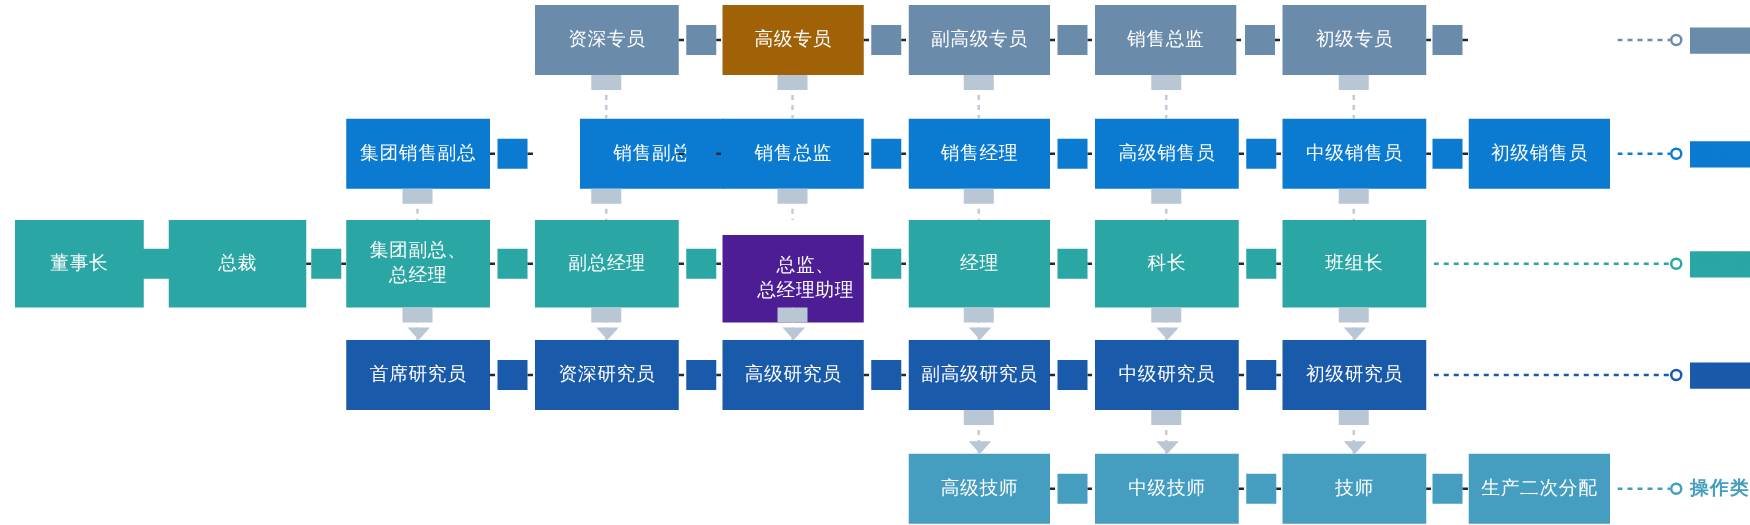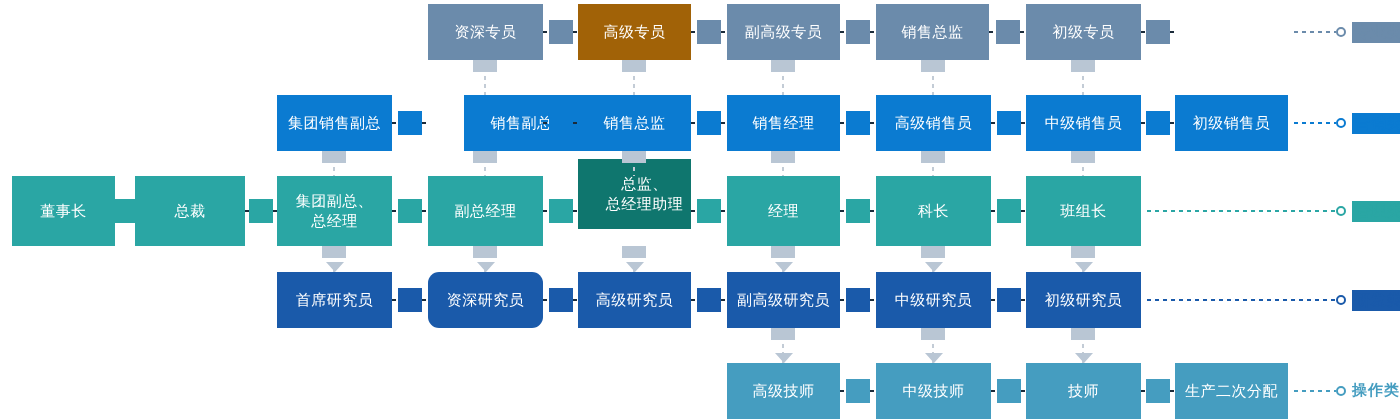--- a/index.html
+++ b/index.html
@@ -151,42 +151,42 @@
     <div class="hstub" style="left: 273px; top: 210px; width: 4px; color: rgb(27, 43, 58);"></div>
     <div class="node" style="left: 277px; top: 176px; width: 115px; height: 70px; background: rgb(42, 166, 164);">集团副总、
 总经理</div>
     <div class="hconn" style="left: 398px; top: 199px; background: rgb(42, 166, 164);"></div>
     <div class="hstub" style="left: 392px; top: 210px; width: 6px; color: rgb(27, 43, 58);"></div>
     <div class="hstub" style="left: 422px; top: 210px; width: 6px; color: rgb(27, 43, 58);"></div>
     <div class="node" style="left: 428px; top: 176px; width: 115px; height: 70px; background: rgb(42, 166, 164);">副总经理</div>
     <div class="hconn" style="left: 548.5px; top: 199px; background: rgb(42, 166, 164);"></div>
     <div class="hstub" style="left: 543px; top: 210px; width: 5.5px; color: rgb(27, 43, 58);"></div>
     <div class="hstub" style="left: 572.5px; top: 210px; width: 5.5px; color: rgb(27, 43, 58);"></div>
-    <div class="node" style="left: 578px; top: 159px; width: 113px; height: 70px; background: #0f766e; padding-left: 20px;">总监、
+    <div class="node" style="left: 578px; top: 188px; width: 113px; height: 70px; background: #4c1d95; padding-left: 20px;">总监、
 总经理助理</div>
     <div class="hconn" style="left: 697px; top: 199px; background: rgb(42, 166, 164);"></div>
     <div class="hstub" style="left: 691px; top: 210px; width: 6px; color: rgb(27, 43, 58);"></div>
     <div class="hstub" style="left: 721px; top: 210px; width: 6px; color: rgb(27, 43, 58);"></div>
     <div class="node" style="left: 727px; top: 176px; width: 113px; height: 70px; background: rgb(42, 166, 164);">经理</div>
     <div class="hconn" style="left: 846px; top: 199px; background: rgb(42, 166, 164);"></div>
     <div class="hstub" style="left: 840px; top: 210px; width: 6px; color: rgb(27, 43, 58);"></div>
     <div class="hstub" style="left: 870px; top: 210px; width: 6px; color: rgb(27, 43, 58);"></div>
     <div class="node" style="left: 876px; top: 176px; width: 115px; height: 70px; background: rgb(42, 166, 164);">科长</div>
     <div class="hconn" style="left: 996.5px; top: 199px; background: rgb(42, 166, 164);"></div>
     <div class="hstub" style="left: 991px; top: 210px; width: 5.5px; color: rgb(27, 43, 58);"></div>
     <div class="hstub" style="left: 1020.5px; top: 210px; width: 5.5px; color: rgb(27, 43, 58);"></div>
     <div class="node" style="left: 1026px; top: 176px; width: 115px; height: 70px; background: rgb(42, 166, 164);">班组长</div>
     <div class="tail" style="left: 1147px; top: 210px; width: 189px; color: rgb(42, 166, 164);"></div>
     <div class="ring" style="left: 1336px; top: 206px; color: rgb(42, 166, 164);"></div>
     <div class="rlabel hl" style="left: 1352px; top: 201px; color: rgb(42, 166, 164); background: rgb(42, 166, 164);">管理类</div>
     <div class="node" style="left: 277px; top: 272px; width: 115px; height: 56px; background: rgb(26, 90, 170);">首席研究员</div>
     <div class="hconn" style="left: 398px; top: 288px; background: rgb(26, 90, 170);"></div>
     <div class="hstub" style="left: 392px; top: 299px; width: 6px; color: rgb(27, 43, 58);"></div>
     <div class="hstub" style="left: 422px; top: 299px; width: 6px; color: rgb(27, 43, 58);"></div>
-    <div class="node" style="left: 428px; top: 272px; width: 115px; height: 56px; background: rgb(26, 90, 170); border-radius: 11px;">资深研究员</div>
+    <div class="node" style="left: 428px; top: 272px; width: 115px; height: 56px; background: rgb(26, 90, 170);">资深研究员</div>
     <div class="hconn" style="left: 548.5px; top: 288px; background: rgb(26, 90, 170);"></div>
     <div class="hstub" style="left: 543px; top: 299px; width: 5.5px; color: rgb(27, 43, 58);"></div>
     <div class="hstub" style="left: 572.5px; top: 299px; width: 5.5px; color: rgb(27, 43, 58);"></div>
     <div class="node" style="left: 578px; top: 272px; width: 113px; height: 56px; background: rgb(26, 90, 170);">高级研究员</div>
     <div class="hconn" style="left: 697px; top: 288px; background: rgb(26, 90, 170);"></div>
     <div class="hstub" style="left: 691px; top: 299px; width: 6px; color: rgb(27, 43, 58);"></div>
     <div class="hstub" style="left: 721px; top: 299px; width: 6px; color: rgb(27, 43, 58);"></div>
     <div class="node" style="left: 727px; top: 272px; width: 113px; height: 56px; background: rgb(26, 90, 170);">副高级研究员</div>
     <div class="hconn" style="left: 846px; top: 288px; background: rgb(26, 90, 170);"></div>
     <div class="hstub" style="left: 840px; top: 299px; width: 6px; color: rgb(27, 43, 58);"></div>

